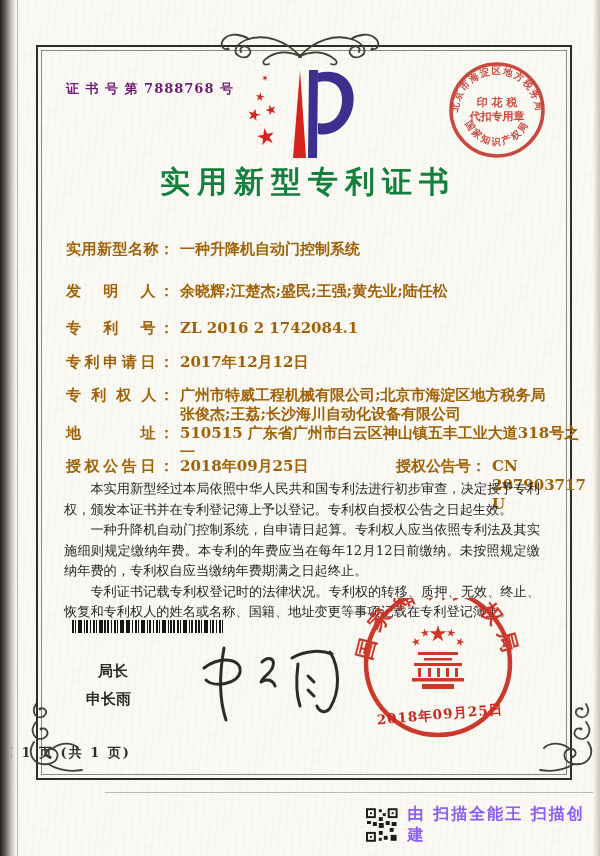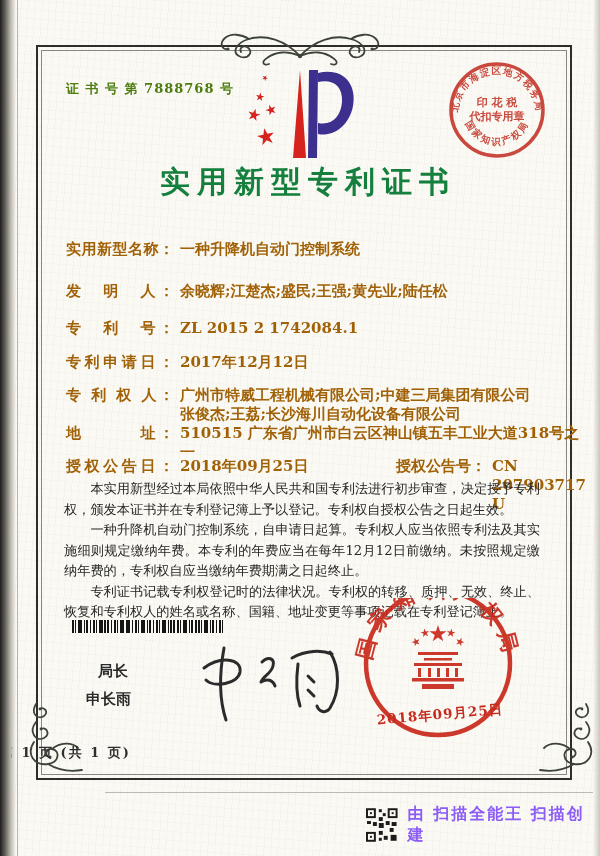--- a/index.html
+++ b/index.html
@@ -28,21 +28,21 @@
   .page-bottom-line{position:absolute;left:105px;top:792px;width:488px;height:1px;background:#bdbab1;}
 
   .frame-outer{
     position:absolute;left:36px;top:45px;width:532px;height:731px;
     border:2px solid #2e2d2a;
   }
   .frame-inner{position:absolute;inset:3px;border:1px solid #8a877e;}
 
   .cert-no{
     position:absolute;left:66px;top:80px;
-    font-size:13px;font-weight:600;letter-spacing:1px;color:#4d7c0f;
+    font-size:13px;font-weight:600;letter-spacing:1px;color:#701a75;
   }
   .logo{position:absolute;left:238px;top:64px;}
   .cert-title{
     position:absolute;left:0;top:162px;width:100%;
     text-align:center;font-size:30px;font-weight:bold;letter-spacing:7px;color:#15803d;padding-left:8px;
   }
 
   .frow{position:absolute;left:66px;display:flex;align-items:flex-start;font-size:15px;font-weight:600;color:#a16207;}
   .flabel{
     display:inline-block;width:108px;flex:0 0 108px;
@@ -166,29 +166,29 @@
 <div class="frow" style="top:240px">
   <span class="flabel">实用新型名称：</span>
   <span class="fvalue">一种升降机自动门控制系统</span>
 </div>
 <div class="frow" style="top:282px">
   <span class="flabel">发　明　人：</span>
   <span class="fvalue">余晓辉;江楚杰;盛民;王强;黄先业;陆任松</span>
 </div>
 <div class="frow" style="top:319px">
   <span class="flabel">专　利　号：</span>
-  <span class="fvalue">ZL 2015 2 1742084.1</span>
+  <span class="fvalue">ZL 2016 2 1742084.1</span>
 </div>
 <div class="frow" style="top:353px">
   <span class="flabel">专利申请日：</span>
   <span class="fvalue">2017年12月12日</span>
 </div>
 <div class="frow" style="top:386px">
   <span class="flabel">专 利 权 人：</span>
-  <span class="fvalue">广州市特威工程机械有限公司;中建三局集团有限公司
+  <span class="fvalue">广州市特威工程机械有限公司;北京市海淀区地方税务局
 张俊杰;王荔;长沙海川自动化设备有限公司</span>
 </div>
 <div class="frow" style="top:424px">
   <span class="flabel">地　　　址：</span>
   <span class="fvalue">510515 广东省广州市白云区神山镇五丰工业大道318号之
 一</span>
 </div>
 <div class="frow" style="top:457px;width:476px">
   <span class="flabel">授权公告日：</span>
   <span class="fvalue">2018年09月25日</span>

